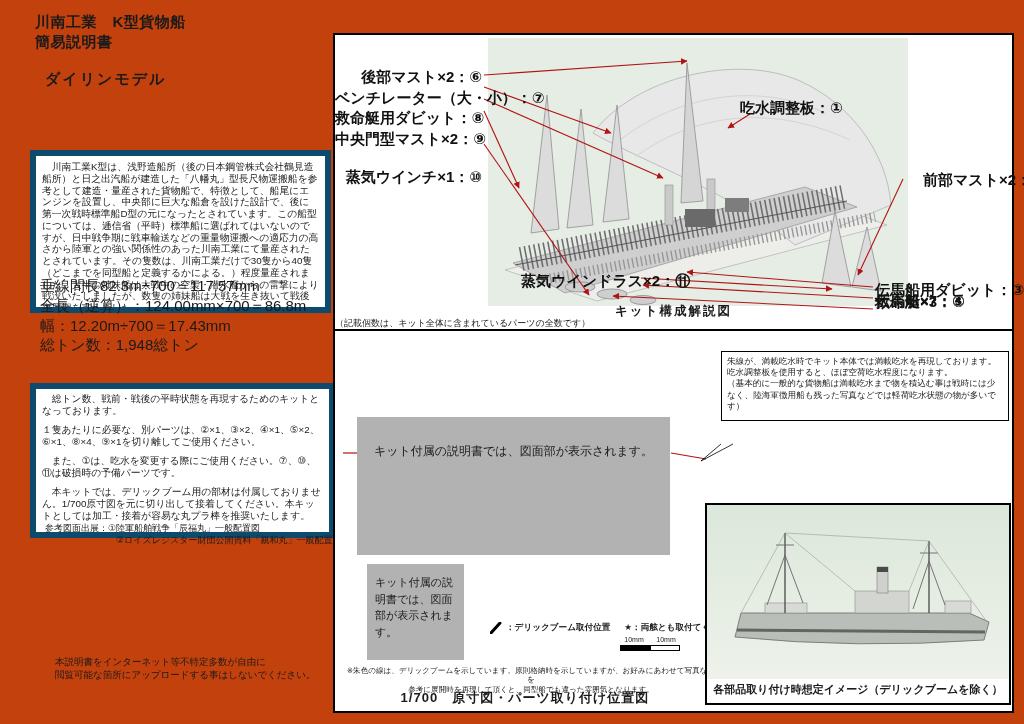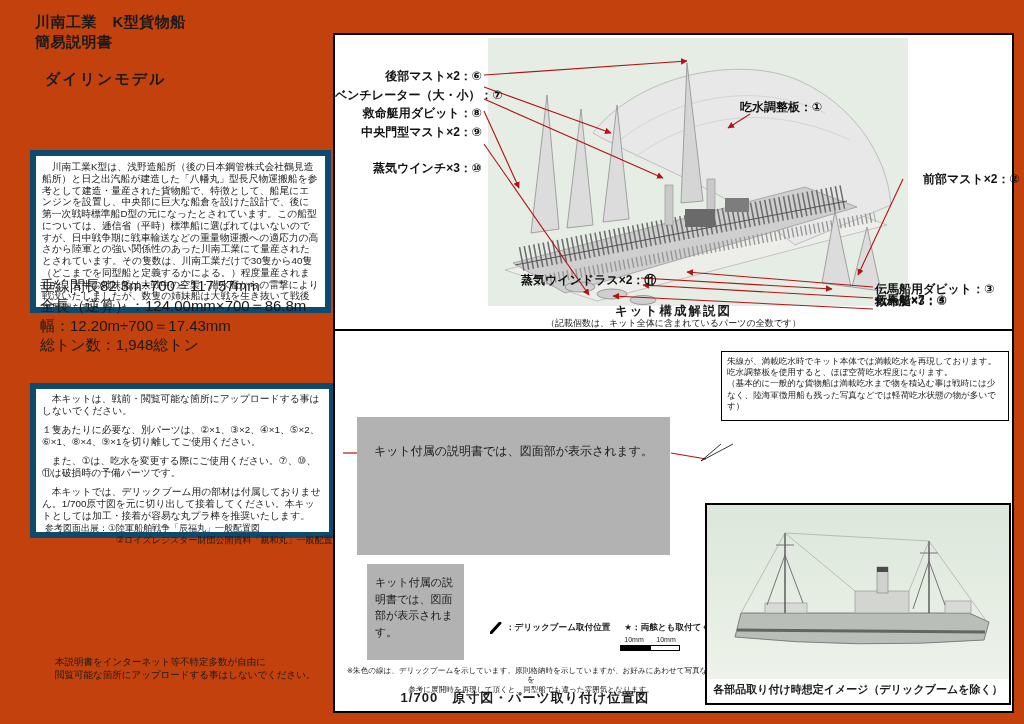--- a/index.html
+++ b/index.html
@@ -18,25 +18,25 @@
   .reference{left:45px;top:522px;font-size:9px;line-height:1.35;}
   .reference .l2{padding-left:71px;}
   .upload-note{left:55px;top:656px;font-size:9.5px;line-height:1.35;white-space:pre-line;}
   
   .panel{border:2px solid #000;background:#fff;}
   .top-panel{left:333px;top:33px;width:677px;height:294px;}
   .bottom-panel{left:333px;top:329px;width:677px;height:380px;}
   .top-panel,.bottom-panel{position:absolute;}
   .overlay{position:absolute;left:0;top:0;pointer-events:none;}
   
-  .dlabel{position:absolute;font-size:12px;font-weight:bold;white-space:nowrap;color:#111;}
+  .dlabel{position:absolute;font-size:15px;font-weight:bold;white-space:nowrap;color:#111;}
   .left-labels{left:0;top:0;width:147px;text-align:right;}
   .left-labels div{margin-bottom:1.6px;}
   .cap-title{left:0;top:268px;width:677px;text-align:center;font-size:12.5px;font-weight:bold;letter-spacing:2px;}
-  .cap-sub{left:0;top:282px;width:677px;text-align:center;font-size:9px;}
+  .cap-sub{left:0;top:282px;width:677px;text-align:left;font-size:9px;}
   
   .gray-box{background:#b2b2b2;position:absolute;overflow:hidden;}
   .gray-large{left:22px;top:86px;width:313px;height:138px;font-size:12px;text-align:center;padding-top:26px;box-sizing:border-box;}
   .gray-small{left:32px;top:233px;width:97px;height:96px;font-size:11px;line-height:1.5;padding:10px 8px;box-sizing:border-box;}
   .callout{left:386px;top:20px;width:288px;height:70px;border:1px solid #000;background:#fff;
            font-size:8.6px;line-height:1.3;padding:4px 5px;box-sizing:border-box;white-space:pre-line;overflow:hidden;position:absolute;}
   .legend{left:155px;top:291px;font-size:8.6px;font-weight:bold;position:absolute;display:flex;align-items:center;gap:4px;}
   .legend .star-part{margin-left:10px;}
   .scale-labels{left:283px;top:305px;width:64px;position:absolute;font-size:7px;display:flex;}
   .scale-labels span{width:32px;text-align:center;}
@@ -60,21 +60,21 @@
   <div class="abs txtbox history-box">
     <p>　川南工業K型は、浅野造船所（後の日本鋼管株式会社鶴見造船所）と日之出汽船が建造した「八幡丸」型長尺物運搬船を参考として建造・量産された貨物船で、特徴として、船尾にエンジンを設置し、中央部に巨大な船倉を設けた設計で、後に第一次戦時標準船D型の元になったとされています。この船型については、逓信省（平時）標準船に選ばれてはいないのですが、日中戦争期に戦車輸送などの重量物運搬への適応力の高さから陸軍との強い関係性のあった川南工業にて量産されたとされています。その隻数は、川南工業だけで30隻から40隻（どこまでを同型船と定義するかによる。）程度量産されました。大半の姉妹船は大戦中の空襲・潜水艦からの雷撃により戦没いたしましたが、数隻の姉妹船は大戦を生き抜いて戦後復興期を支えました。</p>
   </div>
 
   <div class="abs specs">垂線間長82.3m÷700＝117.57mm
 全長（逆算）：124.00mm×700＝86.8m
 幅：12.20m÷700＝17.43mm
 総トン数：1,948総トン</div>
 
   <div class="abs txtbox kit-box">
-    <p>　本キットは、戦前・閲覧可能な箇所にアップロードする事はしないでください。</p>
+    <p>　総トン数、戦前・戦後の平時状態を再現するためのキットとなっております。</p>
     <p>１隻あたりに必要な、別パーツは、②×1、③×2、④×1、⑤×2、⑥×1、⑧×4、⑨×1を切り離してご使用ください。</p>
     <p>　また、①は、吃水を変更する際にご使用ください。⑦、⑩、⑪は破損時の予備パーツです。</p>
     <p>　本キットでは、デリックブーム用の部材は付属しておりません。1/700原寸図を元に切り出して接着してください。本キットとしては加工・接着が容易な丸プラ棒を推奨いたします。</p>
   </div>
 
   <div class="abs reference">
     <div class="l1">参考図面出展：①陸軍船舶戦争「辰福丸」一般配置図</div>
     <div class="l2">②ロイズレジスター財団公開資料「親和丸」一般配置図</div>
   </div>
 
@@ -133,21 +133,21 @@
         <path d="M538,263 L308,250" marker-end="url(#arr)"></path>
         <path d="M538,274 L278,261" marker-end="url(#arr)"></path>
       </g>
     </svg>
 
     <div class="dlabel left-labels" style="top:33px;">
       <div>後部マスト×2：⑥</div>
       <div>ベンチレーター（大・小）：⑦</div>
       <div>救命艇用ダビット：⑧</div>
       <div>中央門型マスト×2：⑨</div>
-      <div style="margin-top:19px;">蒸気ウインチ×3：⑩</div>
+      <div style="margin-top:19px;">蒸気ウインチ×1：⑩</div>
     </div>
 
     <div class="dlabel" style="left:405px;top:64px;">吃水調整板：①</div>
     <div class="dlabel" style="left:588px;top:136px;">前部マスト×2：②</div>
     <div class="dlabel" style="left:186px;top:237px;">蒸気ウインドラス×2：⑪</div>
     <div class="dlabel" style="left:540px;top:246px;">伝馬船用ダビット：③</div>
     <div class="dlabel" style="left:540px;top:257px;">伝馬船×7：④</div>
     <div class="dlabel" style="left:540px;top:258px;">救命艇×3：⑤</div>
 
     <div class="abs cap-title">キット構成解説図</div>

